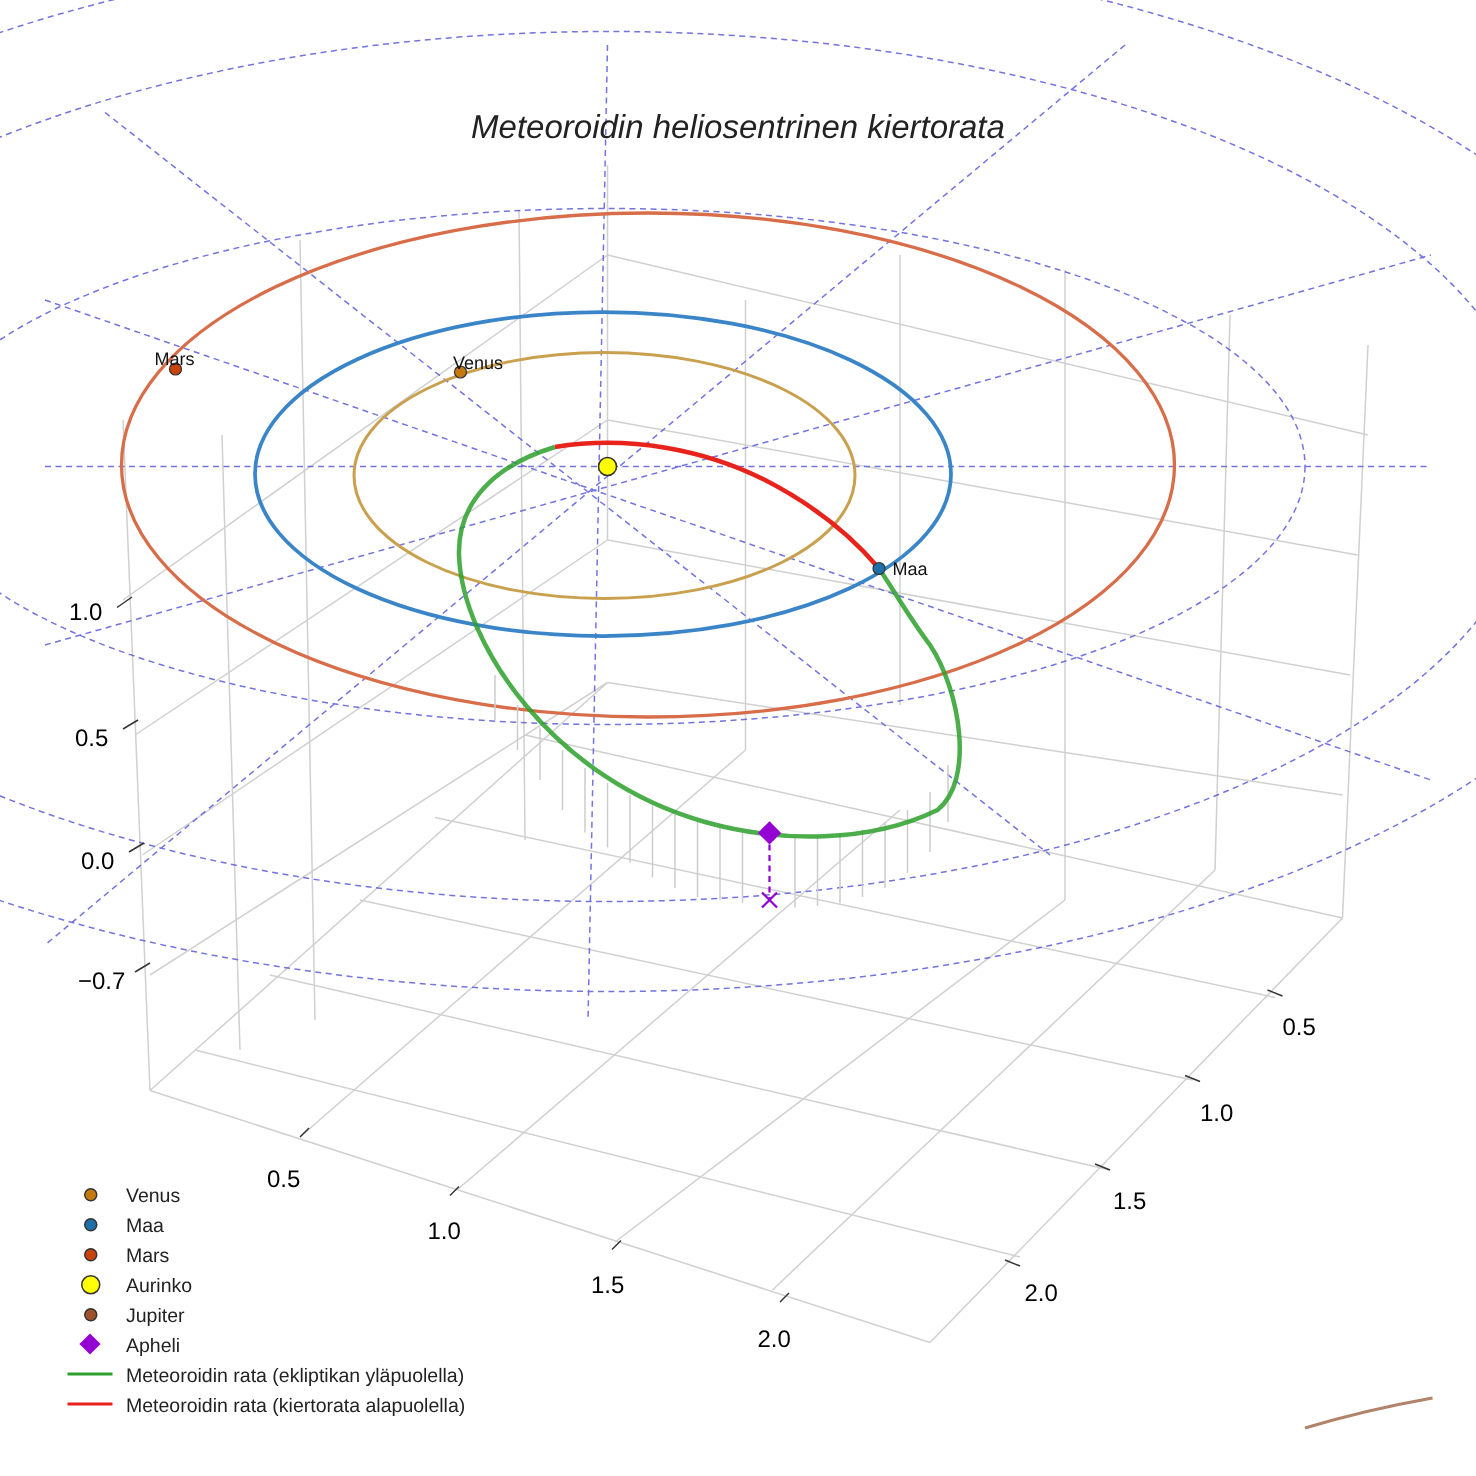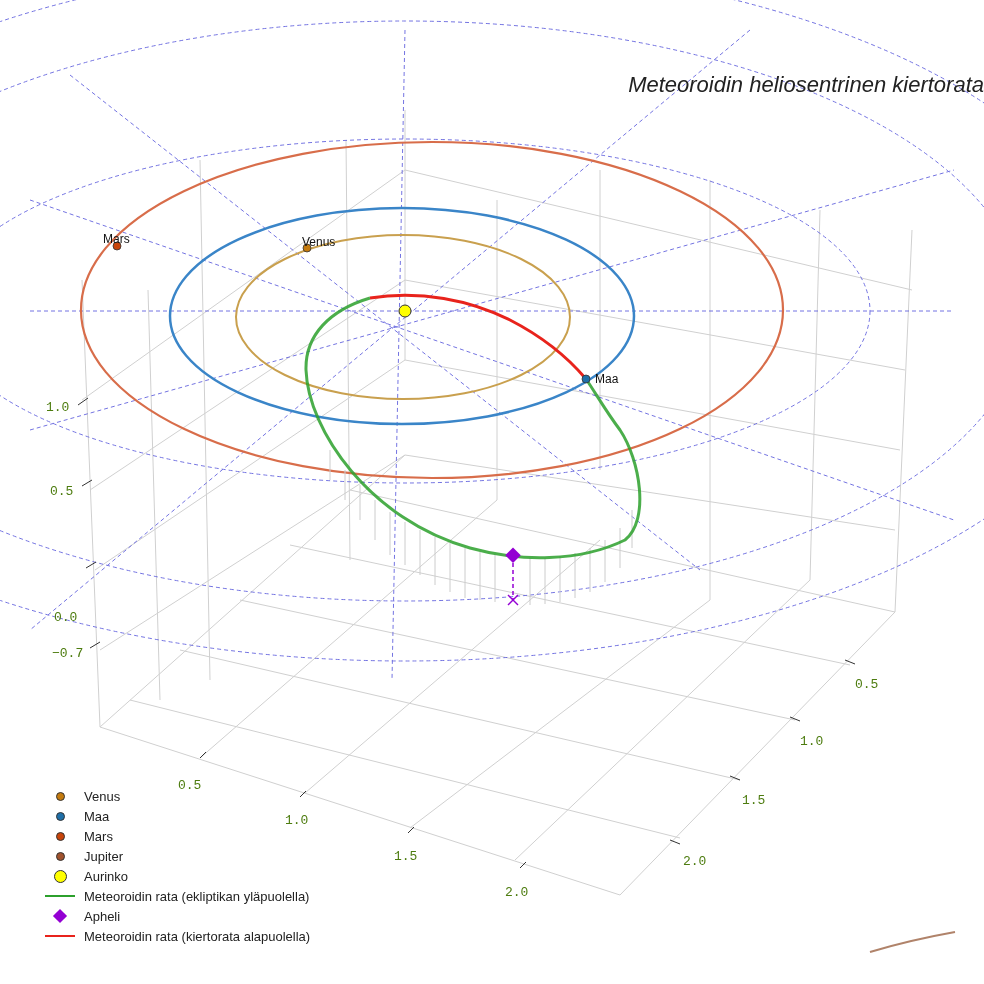--- a/index.html
+++ b/index.html
@@ -1,21 +1,21 @@
 <!DOCTYPE html>
 <html><head>
 <meta charset="utf-8">
 <style>
   html, body { margin:0; padding:0; background:#ffffff; }
   body { width:984px; height:984px; overflow:hidden; position:relative;
          font-family:"Liberation Sans", sans-serif; }
   #plot { position:absolute; left:0; top:0; width:984px; height:984px; }
-  .title { position:absolute; left:0; width:984px; top:72px; text-align:right;
+  .title { position:absolute; left:0; width:984px; top:72px; text-align:center;
            font-size:22px; font-style:italic; color:#222; }
-  .tick { position:absolute; font-size:13px; color:#4d7c0f;font-family:Liberation Mono, monospace; }
+  .tick { position:absolute; font-size:16px; color:#000000; }
   .lbl { position:absolute; font-size:12px; color:#111; }
   .legend { position:absolute; left:38px; top:786px; font-size:13px; color:#222; }
   .legend-row { height:20px; display:flex; align-items:center; }
   .legend-sym { width:44px; display:flex; justify-content:center; align-items:center; }
   .legend-text { margin-left:2px; }
   .dot { border-radius:50%; border:1px solid #333; box-sizing:border-box; }
   .diamond { width:10px; height:10px; transform:rotate(45deg); }
   .line { width:30px; height:2px; }
 </style>
 </head>
@@ -136,21 +136,21 @@
 </svg>
 
 <div class="title">Meteoroidin heliosentrinen kiertorata</div>
 
 <div class="lbl" style="left:103px;top:232px;">Mars</div>
 <div class="lbl" style="left:302px;top:235px;">Venus</div>
 <div class="lbl" style="left:595px;top:372px;">Maa</div>
 
 <div class="tick" style="left:46px;top:400px;">1.0</div>
 <div class="tick" style="left:50px;top:484px;">0.5</div>
-<div class="tick" style="left:54px;top:566px;margin-top:44px;">0.0</div>
+<div class="tick" style="left:54px;top:566px;">0.0</div>
 <div class="tick" style="left:52px;top:646px;">−0.7</div>
 
 <div class="tick" style="left:178px;top:778px;">0.5</div>
 <div class="tick" style="left:285px;top:813px;">1.0</div>
 <div class="tick" style="left:394px;top:849px;">1.5</div>
 <div class="tick" style="left:505px;top:885px;">2.0</div>
 
 <div class="tick" style="left:855px;top:677px;">0.5</div>
 <div class="tick" style="left:800px;top:734px;">1.0</div>
 <div class="tick" style="left:742px;top:793px;">1.5</div>
@@ -170,41 +170,41 @@
     <span class="legend-text">Maa</span>
   </div>
   <div class="legend-row">
     <span class="legend-sym">
         <span class="dot" style="width:9px;height:9px;background:#c8440a;"></span>
       </span>
     <span class="legend-text">Mars</span>
   </div>
   <div class="legend-row">
     <span class="legend-sym">
+        <span class="dot" style="width:13px;height:13px;background:#ffff00;"></span>
+      </span>
+    <span class="legend-text">Aurinko</span>
+  </div>
+  <div class="legend-row">
+    <span class="legend-sym">
         <span class="dot" style="width:9px;height:9px;background:#a0522d;"></span>
       </span>
     <span class="legend-text">Jupiter</span>
   </div>
   <div class="legend-row">
     <span class="legend-sym">
-        <span class="dot" style="width:13px;height:13px;background:#ffff00;"></span>
-      </span>
-    <span class="legend-text">Aurinko</span>
+        <span class="diamond" style="background:#9400d3;"></span>
+      </span>
+    <span class="legend-text">Apheli</span>
   </div>
   <div class="legend-row">
     <span class="legend-sym">
         <span class="line" style="background:#2ca02c;"></span>
       </span>
     <span class="legend-text">Meteoroidin rata (ekliptikan yläpuolella)</span>
   </div>
   <div class="legend-row">
     <span class="legend-sym">
-        <span class="diamond" style="background:#9400d3;"></span>
-      </span>
-    <span class="legend-text">Apheli</span>
-  </div>
-  <div class="legend-row">
-    <span class="legend-sym">
         <span class="line" style="background:#e8231c;"></span>
       </span>
     <span class="legend-text">Meteoroidin rata (kiertorata alapuolella)</span>
   </div>
 </div>
 
 </body></html>

